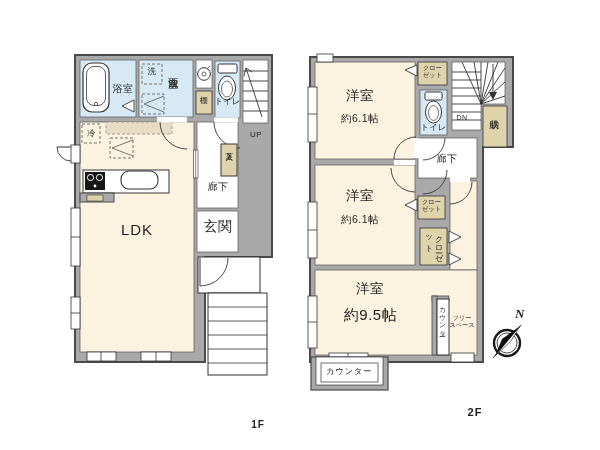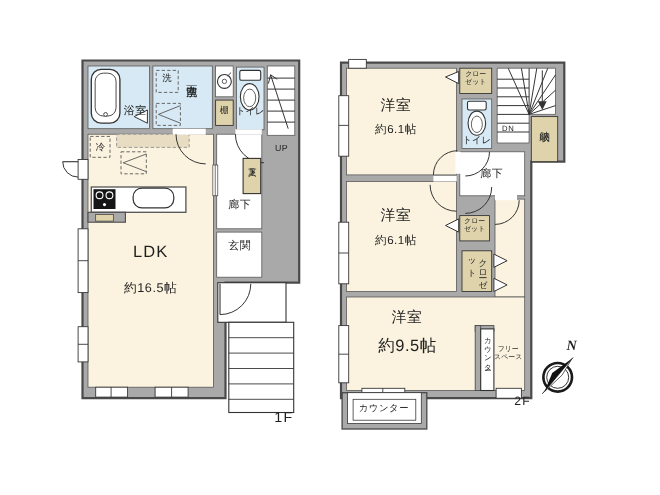--- a/index.html
+++ b/index.html
@@ -2,21 +2,21 @@
 <html><head>
 <meta charset="utf-8">
 <style>
   html,body{margin:0;padding:0;background:#fff;}
   #canvas{position:relative;width:600px;height:450px;background:#ffffff;overflow:hidden;
           font-family:"Liberation Sans","DejaVu Sans",sans-serif;}
   #plan-svg{position:absolute;left:0;top:0;}
   .lbl{position:absolute;color:#1f1f1f;line-height:1.18;white-space:pre-line;
        text-align:center;pointer-events:none;letter-spacing:0.5px;}
   .v{writing-mode:vertical-rl;text-orientation:upright;text-align:start;letter-spacing:0;}
-  .bold{font-weight:normal;letter-spacing:1px;}
+  .bold{font-weight:bold;letter-spacing:1px;margin-top:47px;}
   .north{font-family:"Liberation Serif","DejaVu Serif",serif;font-style:italic;font-weight:bold;}
 </style>
 </head>
 <body>
 
 <div id="canvas">
 
 <svg id="plan-svg" width="600" height="450" viewBox="0 0 600 450">
 
   <g>
@@ -215,33 +215,32 @@
     <g>
       <circle cx="507" cy="343" r="13" fill="#fff" stroke="#1a1a1a" stroke-width="2.4"></circle>
       <circle cx="507" cy="343" r="10" fill="none" stroke="#1a1a1a" stroke-width="0.8"></circle>
       <line x1="493" y1="358" x2="521" y2="325" stroke="#333" stroke-width="0.9"></line>
       <polygon points="520,326 495,356 511,341" fill="#fff" stroke="#333" stroke-width="0.7"></polygon>
       <polygon points="520,326 495,356 502,339" fill="#111"></polygon>
     </g>
   </g>
 </svg>
 
-<div class="lbl" style="left:103px;top:96px;width:40px;font-size:10px">浴室</div>
+<div class="lbl" style="left:103px;top:83px;width:40px;font-size:10px">浴室</div>
 <div class="lbl" style="left:143px;top:66px;width:18px;font-size:8.5px">洗</div>
 <div class="lbl v" style="left:167px;top:70px;height:44px;font-size:10px">洗面室</div>
 <div class="lbl" style="left:196px;top:96px;width:16px;font-size:8px">棚</div>
 <div class="lbl" style="left:212px;top:96px;width:31px;font-size:8.5px;letter-spacing:0">トイレ</div>
 <div class="lbl" style="left:244px;top:130px;width:24px;font-size:8px">UP</div>
 <div class="lbl v" style="left:224px;top:147px;height:28px;font-size:7.5px">下足入</div>
 <div class="lbl" style="left:204px;top:181px;width:28px;font-size:10px">廊下</div>
-<div class="lbl" style="left:200px;top:218px;width:36px;font-size:10px">玄関</div>
+<div class="lbl" style="left:200px;top:218px;width:36px;font-size:14px">玄関</div>
 <div class="lbl" style="left:107px;top:221px;width:60px;font-size:15px;letter-spacing:1px">LDK</div>
-<div class="lbl" style="left:92px;top:256px;width:90px;font-size:11.5px">約16.5帖</div>
 <div class="lbl" style="left:84px;top:128px;width:15px;font-size:8.5px">冷</div>
-<div class="lbl bold" style="left:243px;top:372px;width:30px;font-size:13px">1F</div>
+<div class="lbl bold" style="left:243px;top:372px;width:30px;font-size:10px">1F</div>
 
 <div class="lbl" style="left:330px;top:88px;width:60px;font-size:13.5px">洋室</div>
 <div class="lbl" style="left:325px;top:112px;width:70px;font-size:10.5px">約6.1帖</div>
 <div class="lbl" style="left:417px;top:64px;width:31px;font-size:6.3px;letter-spacing:0">クロー
 ゼット</div>
 <div class="lbl" style="left:418px;top:122px;width:31px;font-size:8.5px;letter-spacing:0">トイレ</div>
 <div class="lbl" style="left:452px;top:114px;width:20px;font-size:7px">DN</div>
 <div class="lbl v" style="left:489px;top:112px;height:30px;font-size:9.5px">収納</div>
 <div class="lbl" style="left:433px;top:153px;width:28px;font-size:10px">廊下</div>
 <div class="lbl" style="left:330px;top:188px;width:60px;font-size:13.5px">洋室</div>

